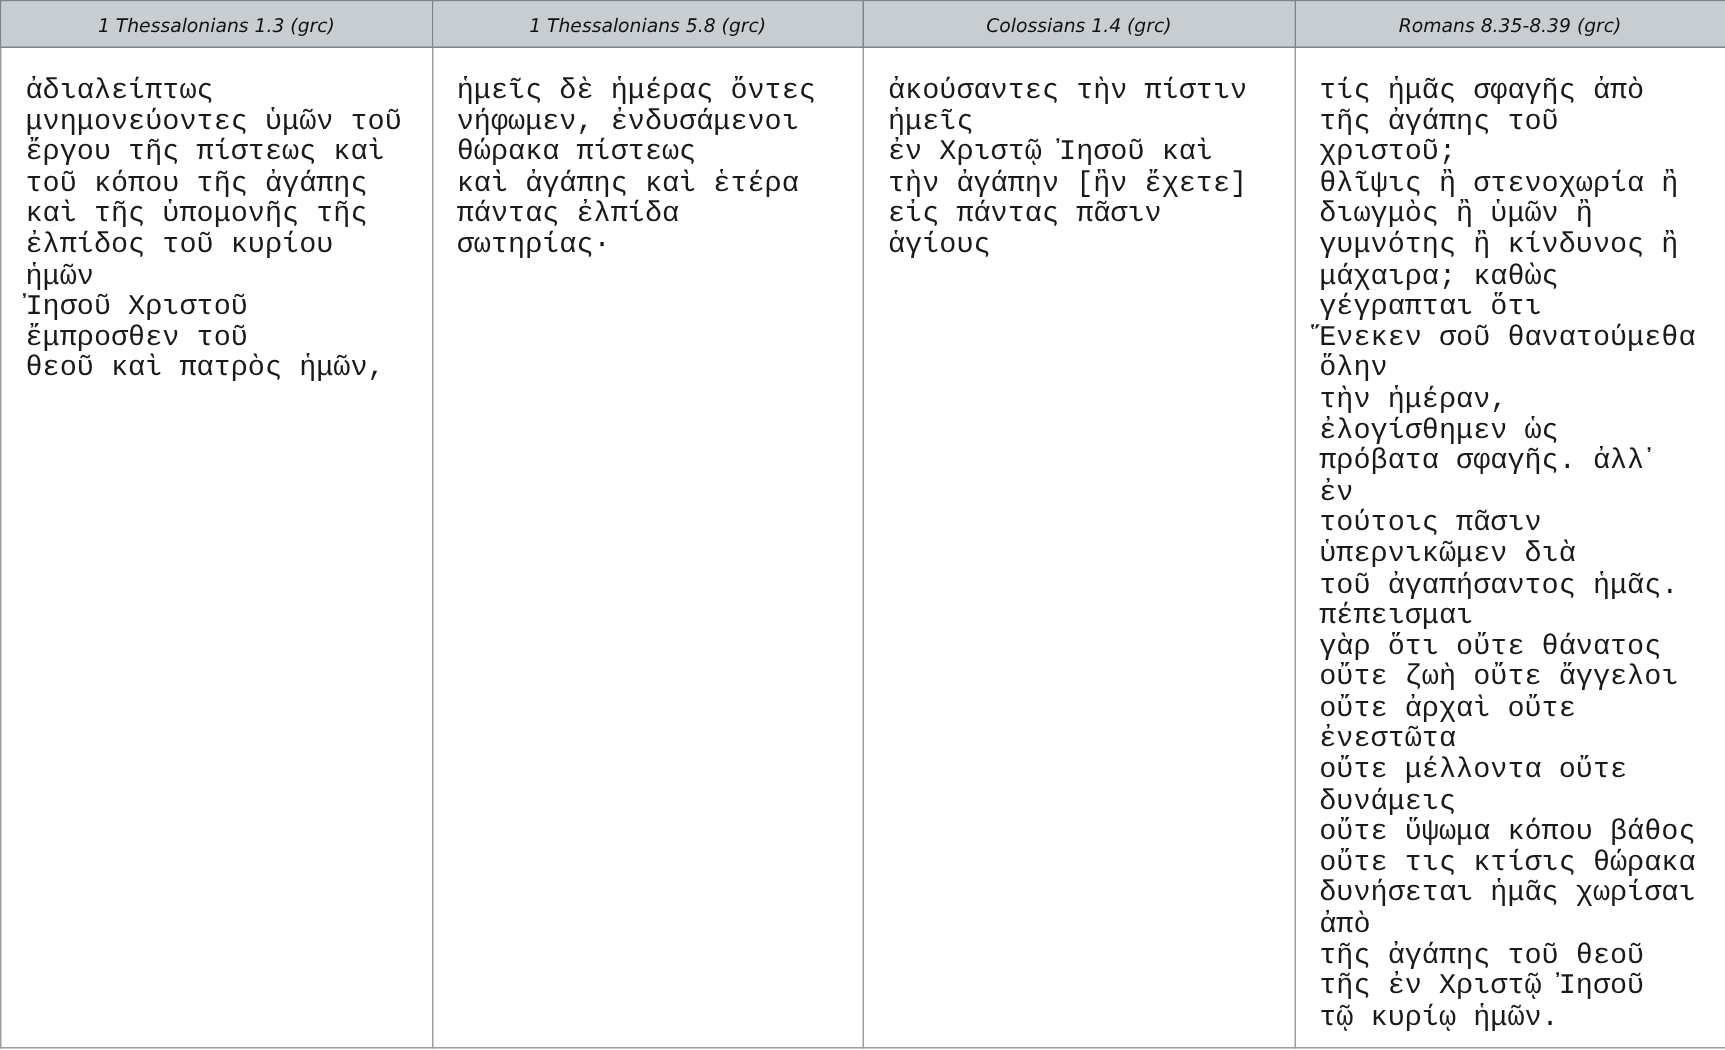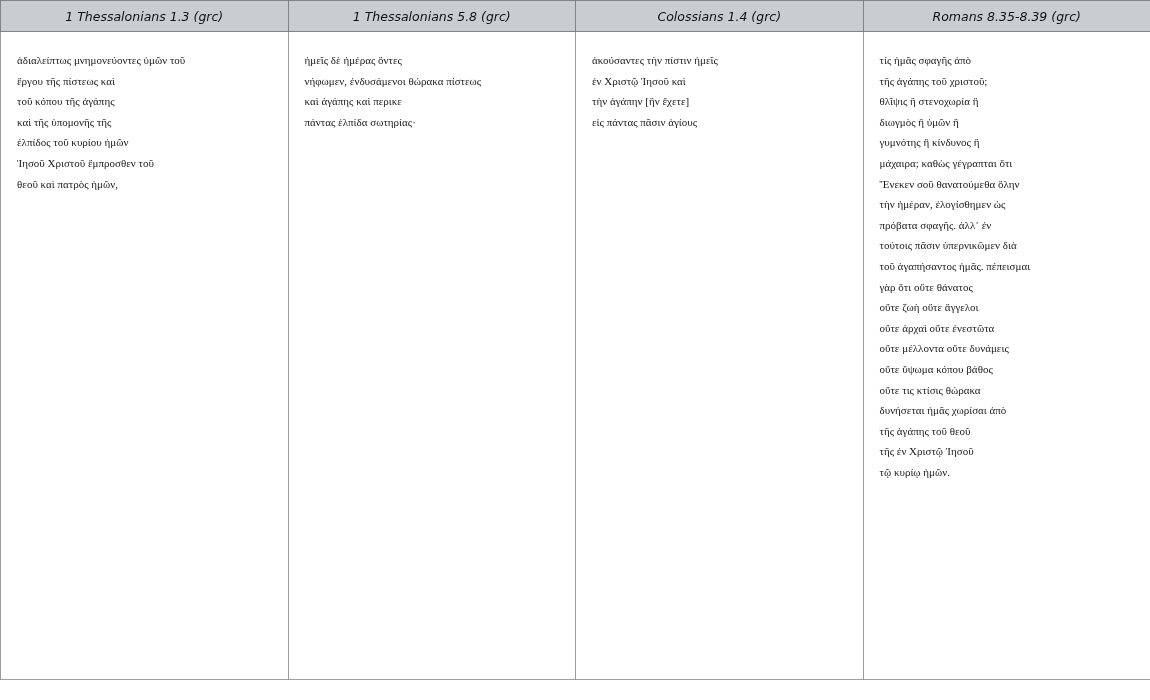--- a/index.html
+++ b/index.html
@@ -9,21 +9,21 @@
   }
   body {
     width: 1150px;
     height: 700px;
     font-family: "DejaVu Sans", sans-serif;
     color: #1a1a1a;
     overflow: hidden;
   }
   .parallel-table {
     width: 1150px;
-    height: 680px;
+    height: 604px;
     border-collapse: collapse;
     table-layout: fixed;
   }
   .parallel-table col {
     width: 287.5px;
   }
   th.col-header {
     background: #c8cdd2;
     border: 1px solid #7e848b;
     border-top: 1px solid #7e848b;
@@ -40,24 +40,24 @@
   }
   td.col-cell {
     border-left: 1px solid #9aa0a6;
     border-right: 1px solid #9aa0a6;
     border-bottom: 1px solid #9aa0a6;
     vertical-align: top;
     padding: 18px 16px 10px 16px;
     background: #ffffff;
   }
   .verse-block {
-    font-size: 11px;
+    font-size: 19px;
     line-height: 20.6px;
     color: #1a1a1a;
-    font-family: Liberation Serif, serif;
+    font-family: Liberation Mono, monospace;
   }
   .verse-line {
     white-space: pre-wrap;
     display: block;
   }
 </style>
 </head>
 <body>
 
 <table class="parallel-table">
@@ -85,21 +85,21 @@
           <span class="verse-line">καὶ τῆς ὑπομονῆς τῆς</span>
           <span class="verse-line">ἐλπίδος τοῦ κυρίου ἡμῶν</span>
           <span class="verse-line">Ἰησοῦ Χριστοῦ ἔμπροσθεν τοῦ</span>
           <span class="verse-line">θεοῦ καὶ πατρὸς ἡμῶν,</span>
         </div>
       </td>
       <td class="col-cell">
         <div class="verse-block">
           <span class="verse-line">ἡμεῖς δὲ ἡμέρας ὄντες</span>
           <span class="verse-line">νήφωμεν, ἐνδυσάμενοι θώρακα πίστεως</span>
-          <span class="verse-line">καὶ ἀγάπης καὶ περικε</span>
+          <span class="verse-line">καὶ ἀγάπης καὶ ἑτέρα</span>
           <span class="verse-line">πάντας ἐλπίδα σωτηρίας·</span>
         </div>
       </td>
       <td class="col-cell">
         <div class="verse-block">
           <span class="verse-line">ἀκούσαντες τὴν πίστιν ἡμεῖς</span>
           <span class="verse-line">ἐν Χριστῷ Ἰησοῦ καὶ</span>
           <span class="verse-line">τὴν ἀγάπην [ἣν ἔχετε]</span>
           <span class="verse-line">εἰς πάντας πᾶσιν ἁγίους</span>
         </div>

